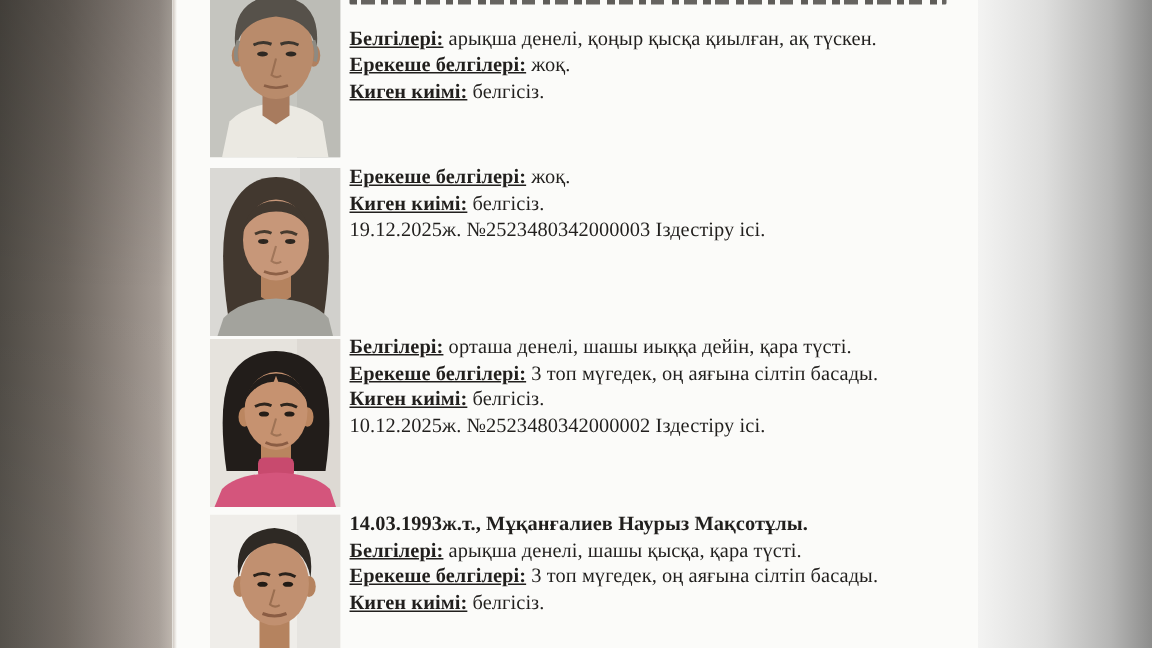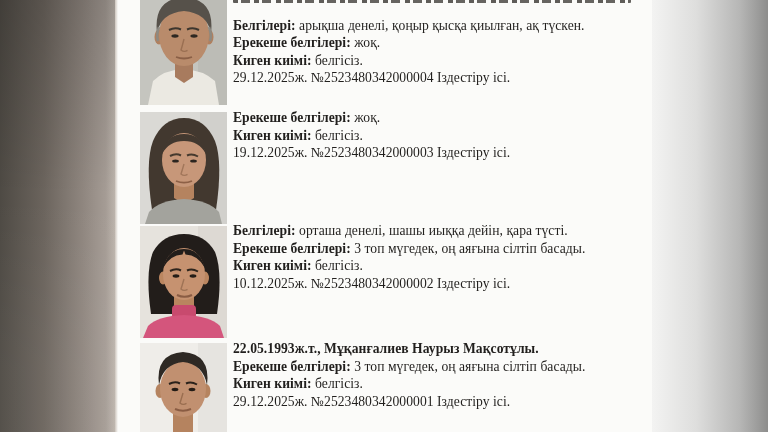--- a/index.html
+++ b/index.html
@@ -36,21 +36,21 @@
   }
   .e1 .photo{top:7px}
   .e3 .photo{top:4px}
   .photo svg{display:block;width:87px;height:112px;}
   .text{
     position:absolute;left:118px;top:0;width:420px;
     color:#211f1d;font-size:13.6px;line-height:17.6px;
     white-space:nowrap;letter-spacing:.05px;
   }
   .name{font-weight:bold;min-height:17.6px;}
-  .lbl{font-weight:bold;}
+  .lbl{font-weight:bold;text-decoration:underline;}
   
   .clip-strip{
     height:3.5px;margin-top:13px;width:398px;opacity:.8;border-radius:1px;
     background:
       repeating-linear-gradient(90deg,
         rgba(45,42,38,.95) 0 5px, rgba(45,42,38,0) 5px 8px,
         rgba(45,42,38,.9) 8px 17px, rgba(45,42,38,0) 17px 21px,
         rgba(45,42,38,.95) 21px 26px, rgba(45,42,38,0) 26px 29px,
         rgba(45,42,38,.9) 29px 38px, rgba(45,42,38,0) 38px 43px);
   }
@@ -85,21 +85,20 @@
           <path d="M36,64 q8,3 16,0" stroke="#8a5f46" stroke-width="1.8" fill="none"></path>
         </svg>
       </div>
       <div class="text">
         <div class="name">
           <div class="clip-strip"></div>
         </div>
         <div><span class="lbl">Белгілері:</span> <span>арықша денелі, қоңыр қысқа қиылған, ақ түскен.</span></div>
         <div><span class="lbl">Ерекеше белгілері:</span> <span>жоқ.</span></div>
         <div><span class="lbl">Киген киімі:</span> <span>белгісіз.</span></div>
-        <div>29.12.2025ж. №2523480342000004 Іздестіру ісі.</div>
       </div>
     </section>
 
     <section class="entry e2">
       <div class="photo" title="older woman, dark shoulder-length hair, gray top">
         <svg viewBox="0 0 87 112">
           <rect width="87" height="112" fill="#dad9d5"></rect>
           <rect x="60" width="27" height="112" fill="#d1d0cc"></rect>
           <path d="M12,98 Q5,50 13,29 Q23,6 44,6 Q65,6 75,29 Q83,50 76,98 Z" fill="#42382f"></path>
           <path d="M34,68 h20 v18 l-10,6 l-10,-6 Z" fill="#b5835f"></path>
@@ -163,21 +162,21 @@
           <path d="M1,112 L6,103 Q15,94 32,91 L33,104 Q43,110 53,104 L54,91 Q71,94 80,103 L85,112 Z" fill="#43232b"></path>
           <path d="M29,41 q6,-3 11,-0.5" stroke="#2a221b" stroke-width="2" fill="none"></path>
           <path d="M46,40.5 q5,-2.5 11,1" stroke="#2a221b" stroke-width="2" fill="none"></path>
           <ellipse cx="35" cy="46.5" rx="3.4" ry="1.7" fill="#221b15"></ellipse>
           <ellipse cx="52" cy="46.5" rx="3.4" ry="1.7" fill="#221b15"></ellipse>
           <path d="M43,50 q-2,7 -3,10 q3,2.6 6.5,0.4" stroke="#9a6e50" stroke-width="1.4" fill="none"></path>
           <path d="M35,66 q8,3.4 16,0" stroke="#8a5c43" stroke-width="2" fill="none"></path>
         </svg>
       </div>
       <div class="text">
-        <div class="name">22.05.1993ж.т., Мұқанғалиев Наурыз Мақсотұлы.</div>
+        <div class="name">14.03.1993ж.т., Мұқанғалиев Наурыз Мақсотұлы.</div>
+        <div><span class="lbl">Белгілері:</span> <span>арықша денелі, шашы қысқа, қара түсті.</span></div>
         <div><span class="lbl">Ерекеше белгілері:</span> <span>3 топ мүгедек, оң аяғына сілтіп басады.</span></div>
         <div><span class="lbl">Киген киімі:</span> <span>белгісіз.</span></div>
-        <div>29.12.2025ж. №2523480342000001 Іздестіру ісі.</div>
       </div>
     </section>
 
   </div>
 </div>
 
 </body></html>

